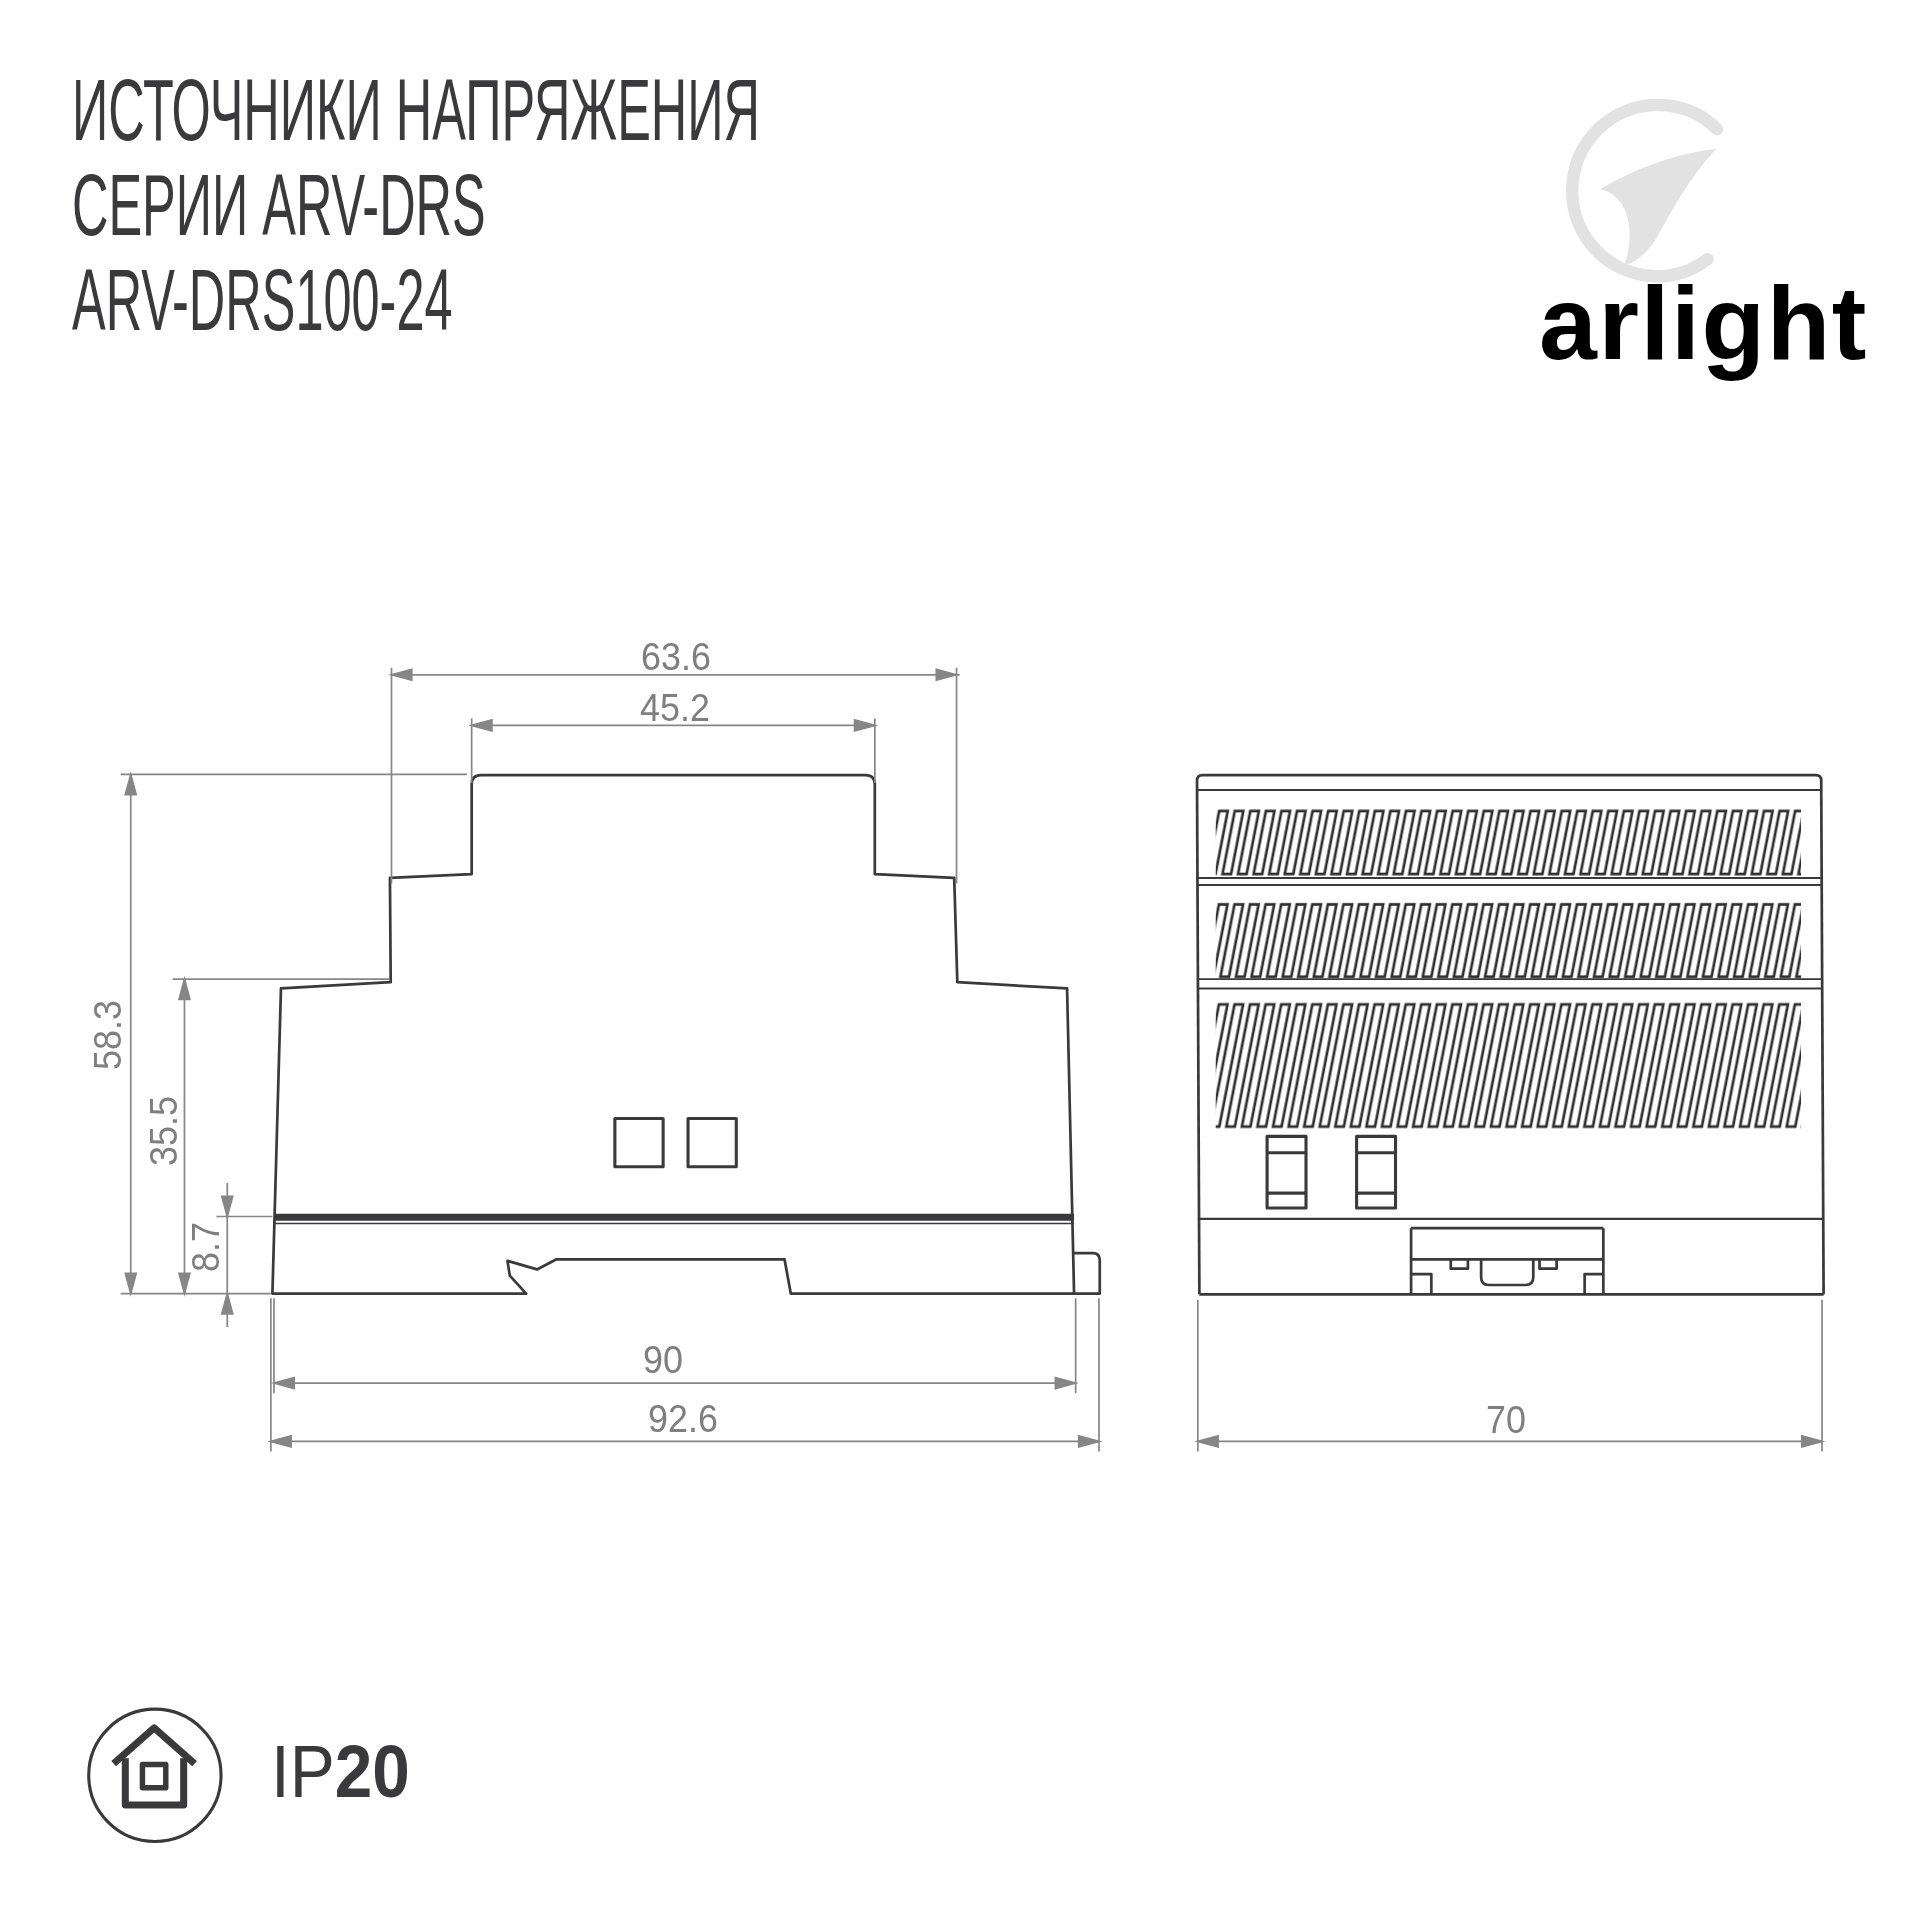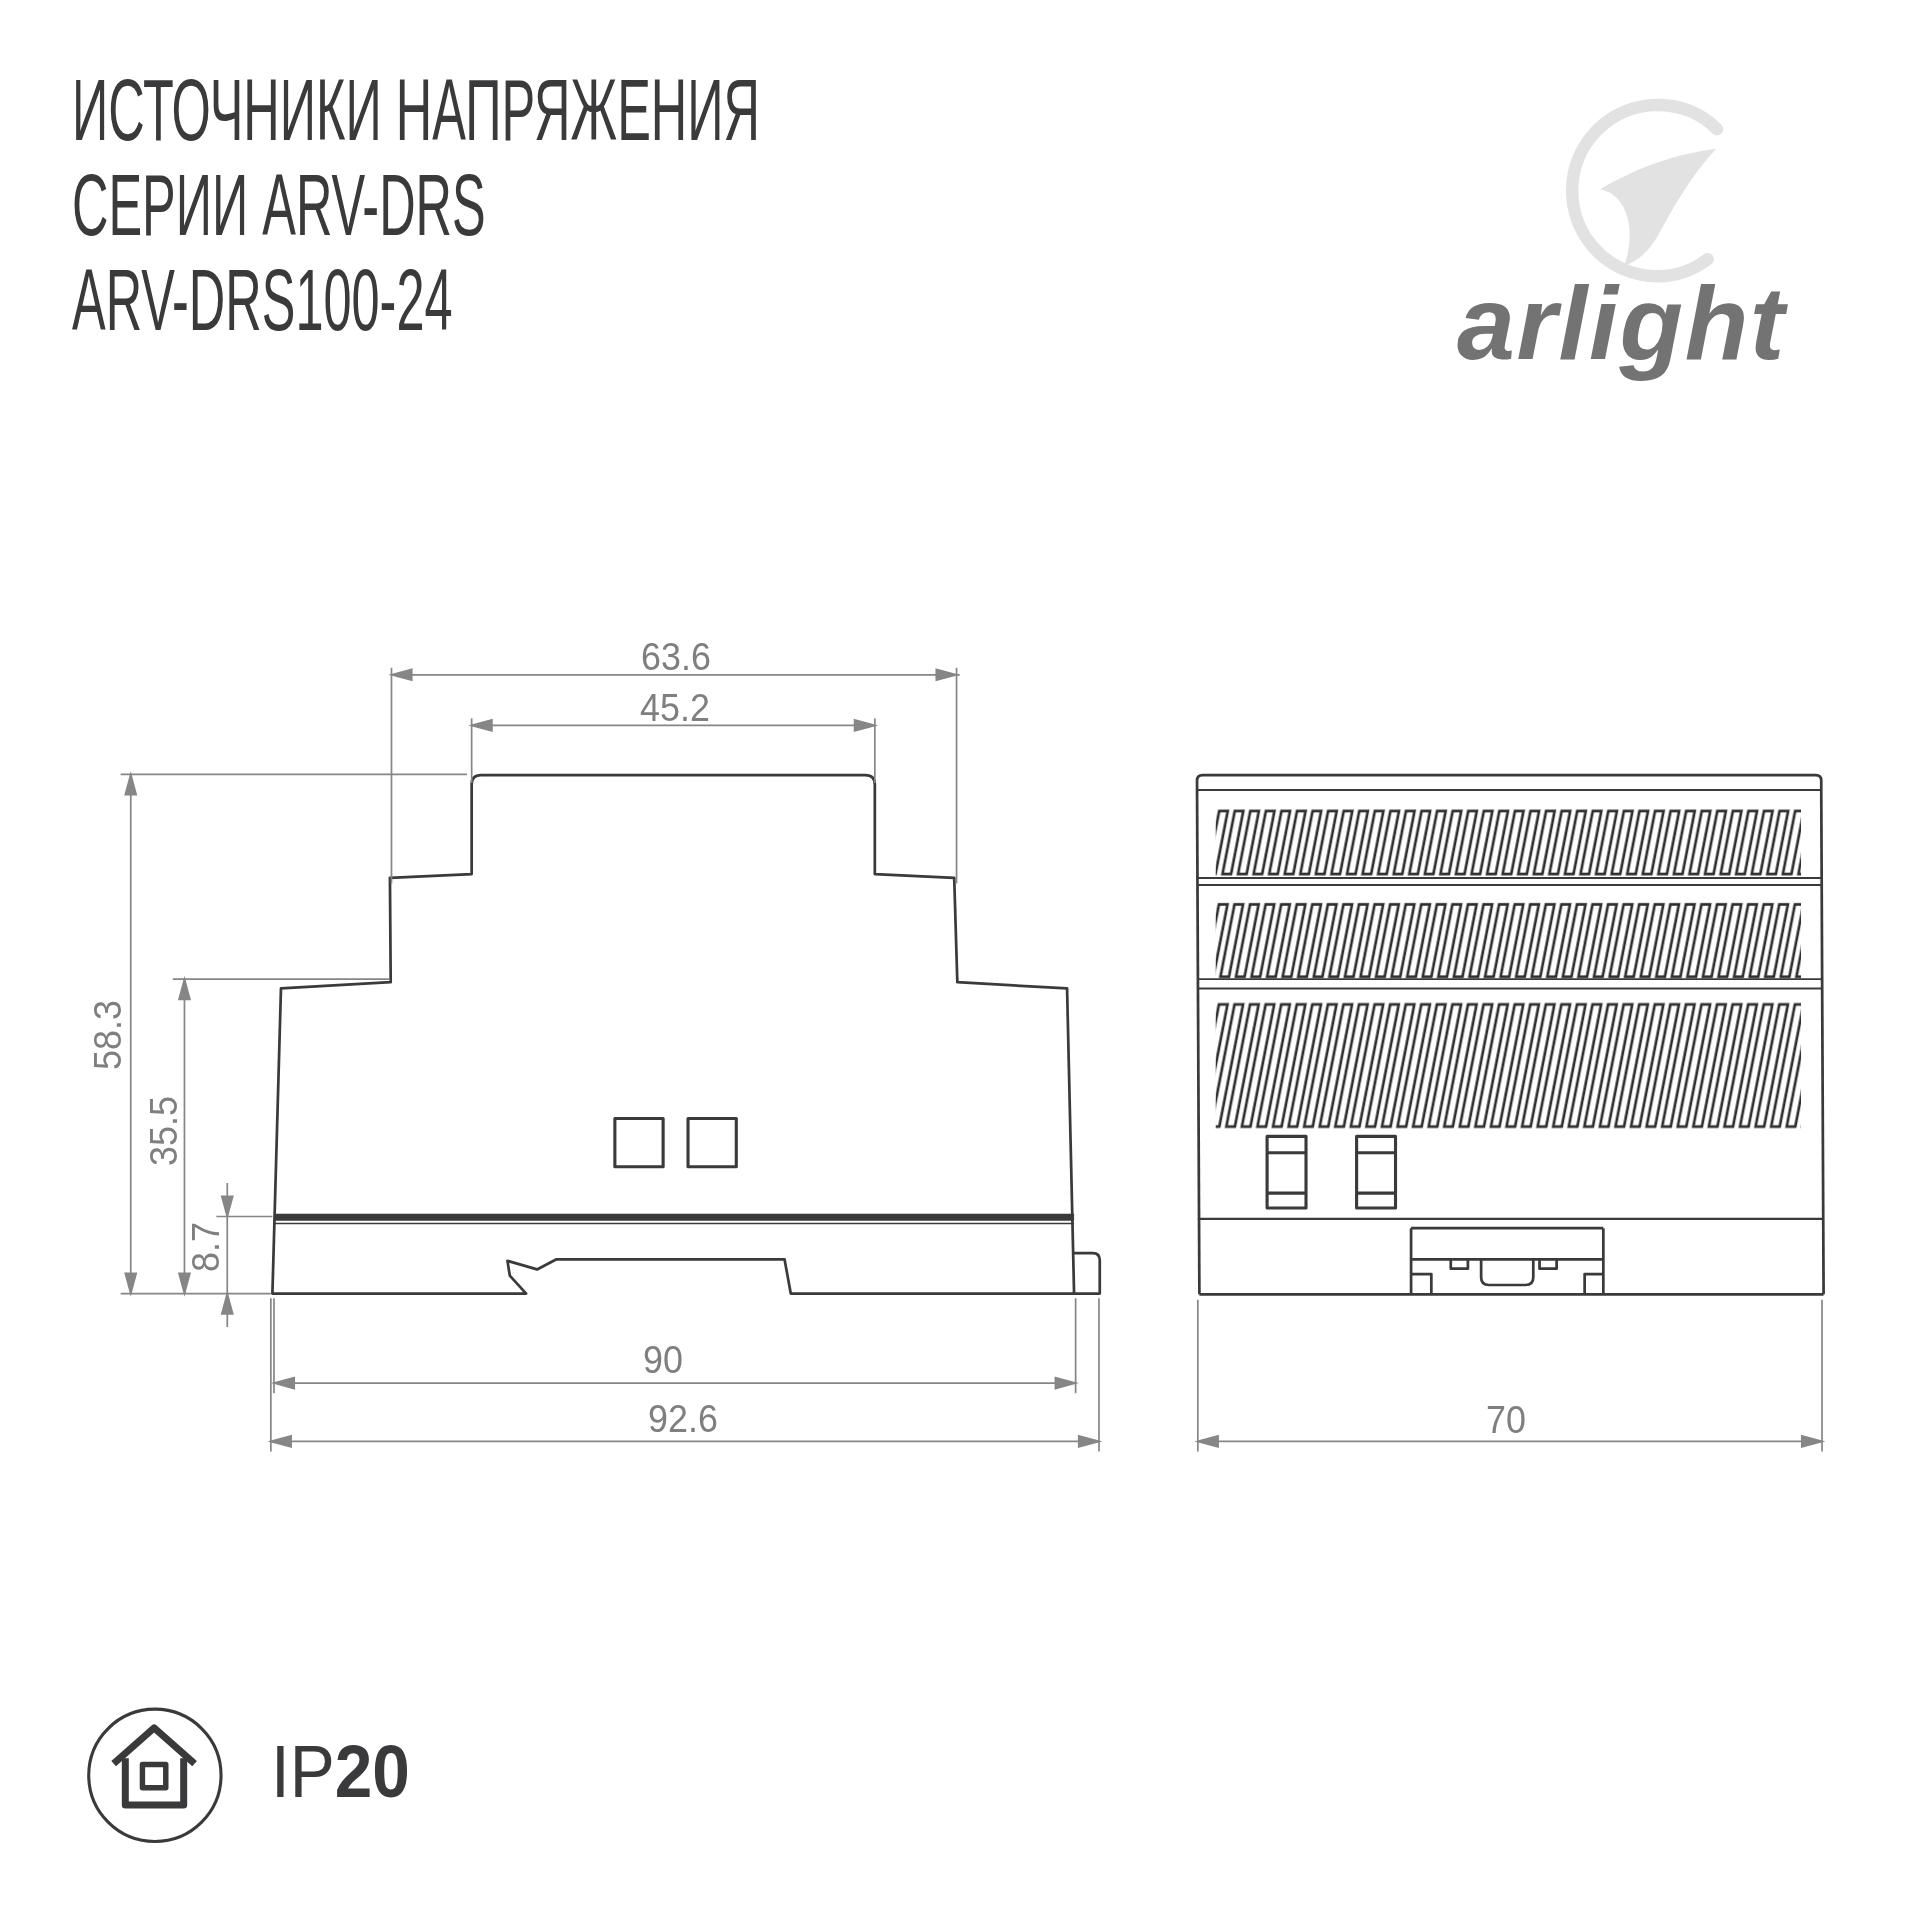--- a/index.html
+++ b/index.html
@@ -7,22 +7,22 @@
        font-family:"Liberation Sans", sans-serif;}
   .abs{position:absolute;}
   
   .title-line{
     left:72px;color:#3a3a3c;font-size:87px;font-weight:400;
     white-space:nowrap;letter-spacing:0px;line-height:1;
     transform:scaleX(0.58);transform-origin:left top;
   }
   
   .wordmark{
-    left:1457px;top:271px;color:#737373;font-size:104px;font-weight:700;
-    font-style:italic;letter-spacing:1.6px;line-height:1;white-space:nowrap;
+    left:1539px;top:271px;color:#000000;font-size:104px;font-weight:700;
+    letter-spacing:1.6px;line-height:1;white-space:nowrap;
   }
   
   .dim{
     color:#7f7f7f;font-size:39px;line-height:1;white-space:nowrap;
     transform:translate(-50%,-50%) scaleX(0.92);
   }
   .dim.rot{transform:translate(-50%,-50%) rotate(-90deg) scaleX(0.92);}
   
   .ip-text{
     left:271px;top:1734px;color:#3a3a3c;font-size:75px;line-height:1;

